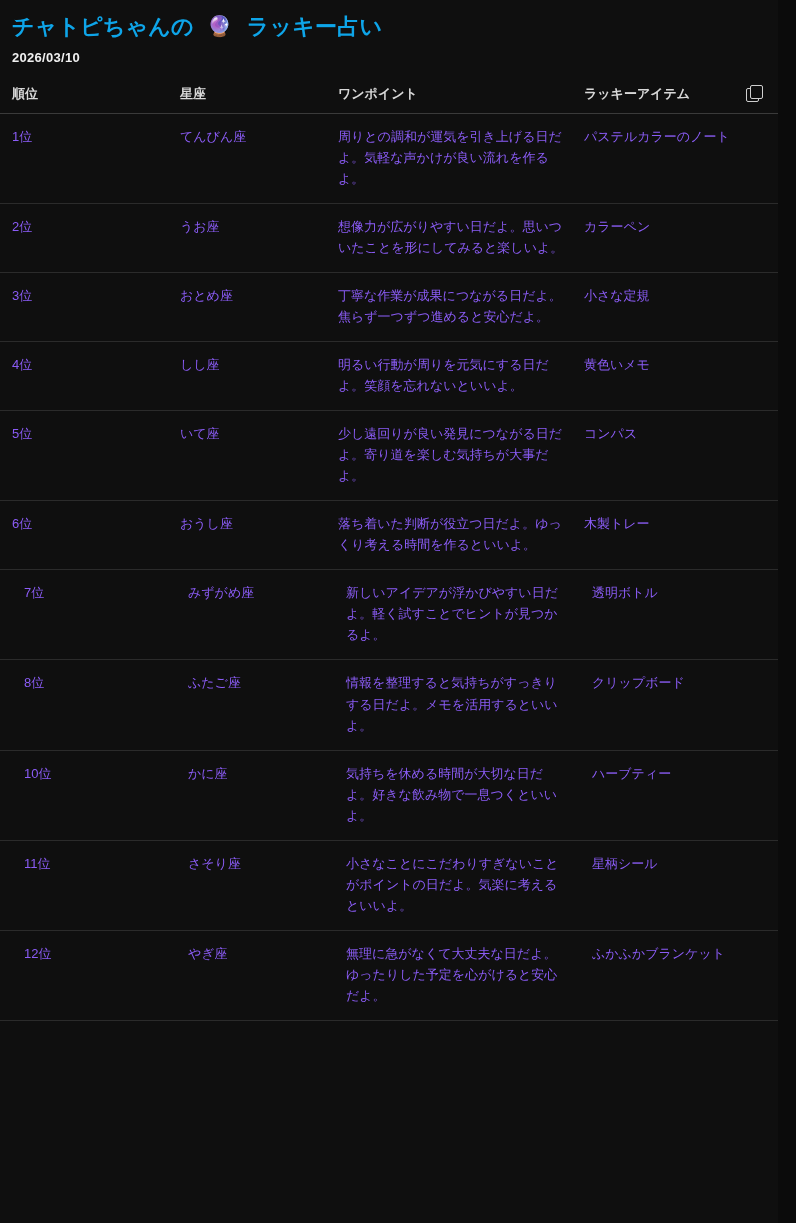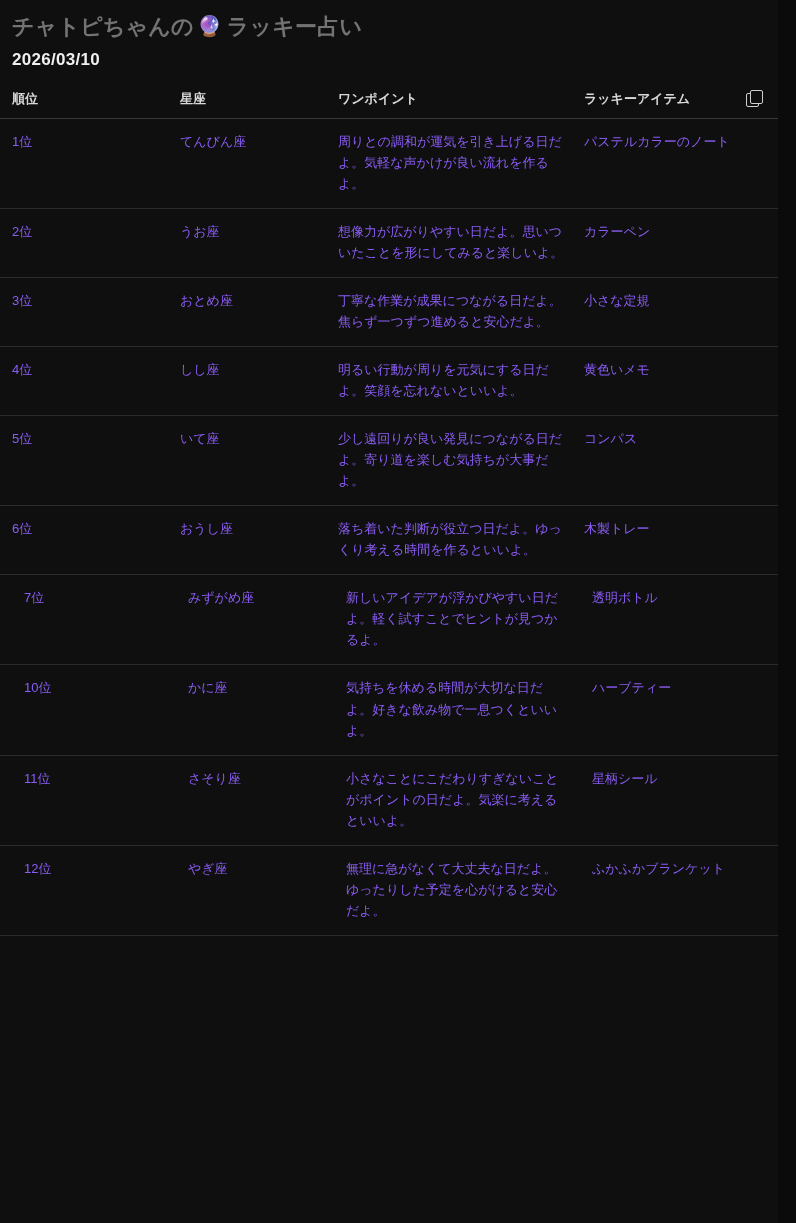--- a/index.html
+++ b/index.html
@@ -37,35 +37,35 @@
 
   .content {
     position: relative;
     width: 778px;
     padding: 0 0 0 0;
   }
 
   .title {
     font-size: 22px;
     font-weight: bold;
-    color: #737373;
+    color: #0ea5e9;
     letter-spacing: 0.2px;
     padding: 12px 0 0 12px;
     line-height: 1.35;
     display: flex;
     align-items: center;
-    gap: 0;
+    gap: 10px;
   }
   .title .emoji {
     font-size: 20px;
     padding: 0 4px;
   }
 
   .subtitle {
-    font-size: 17px;
+    font-size: 13px;
     font-weight: bold;
     color: #f0f0f0;
     padding: 8px 0 0 12px;
     letter-spacing: 0.3px;
   }
 
   table.fortune {
     width: 778px;
     border-collapse: collapse;
     margin-top: 14px;
@@ -210,20 +210,26 @@
             <td class="c-point-cell">落ち着いた判断が役立つ日だよ。ゆっくり考える時間を作るといいよ。</td>
             <td class="c-item-cell">木製トレー</td>
           </tr>
           <tr class="shift">
             <td class="c-rank-cell">7位</td>
             <td class="c-sign-cell">みずがめ座</td>
             <td class="c-point-cell">新しいアイデアが浮かびやすい日だよ。軽く試すことでヒントが見つかるよ。</td>
             <td class="c-item-cell">透明ボトル</td>
           </tr>
           <tr class="shift">
+            <td class="c-rank-cell">8位</td>
+            <td class="c-sign-cell">ふたご座</td>
+            <td class="c-point-cell">情報を整理すると気持ちがすっきりする日だよ。メモを活用するといいよ。</td>
+            <td class="c-item-cell">クリップボード</td>
+          </tr>
+          <tr class="shift">
             <td class="c-rank-cell">10位</td>
             <td class="c-sign-cell">かに座</td>
             <td class="c-point-cell">気持ちを休める時間が大切な日だよ。好きな飲み物で一息つくといいよ。</td>
             <td class="c-item-cell">ハーブティー</td>
           </tr>
           <tr class="shift">
             <td class="c-rank-cell">11位</td>
             <td class="c-sign-cell">さそり座</td>
             <td class="c-point-cell">小さなことにこだわりすぎないことがポイントの日だよ。気楽に考えるといいよ。</td>
             <td class="c-item-cell">星柄シール</td>

